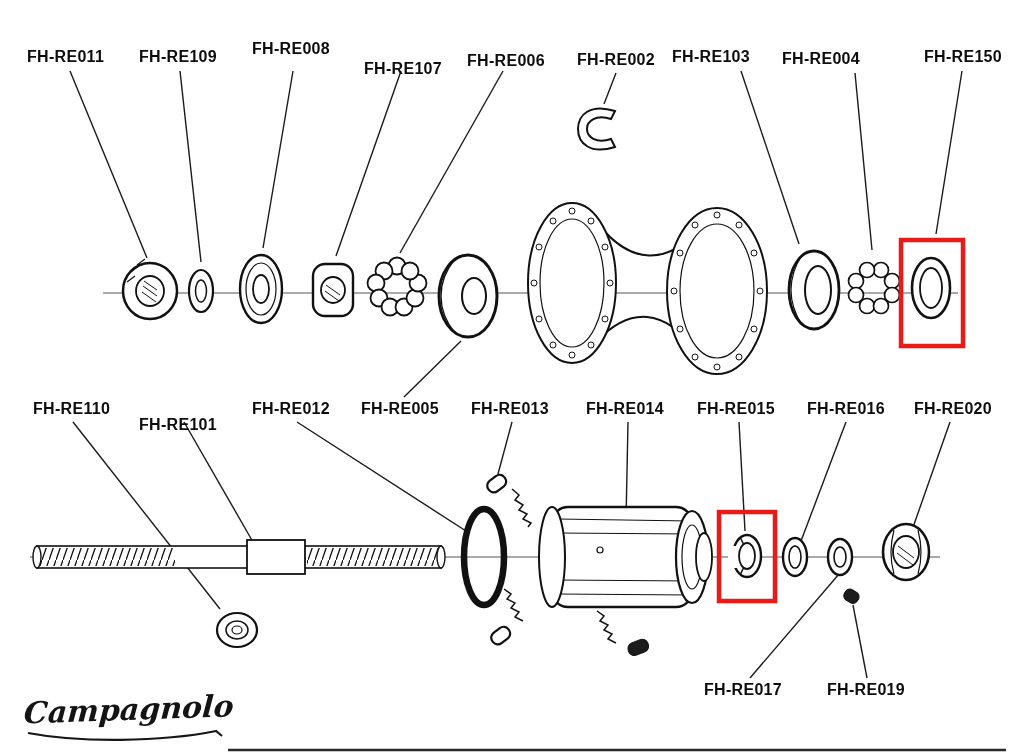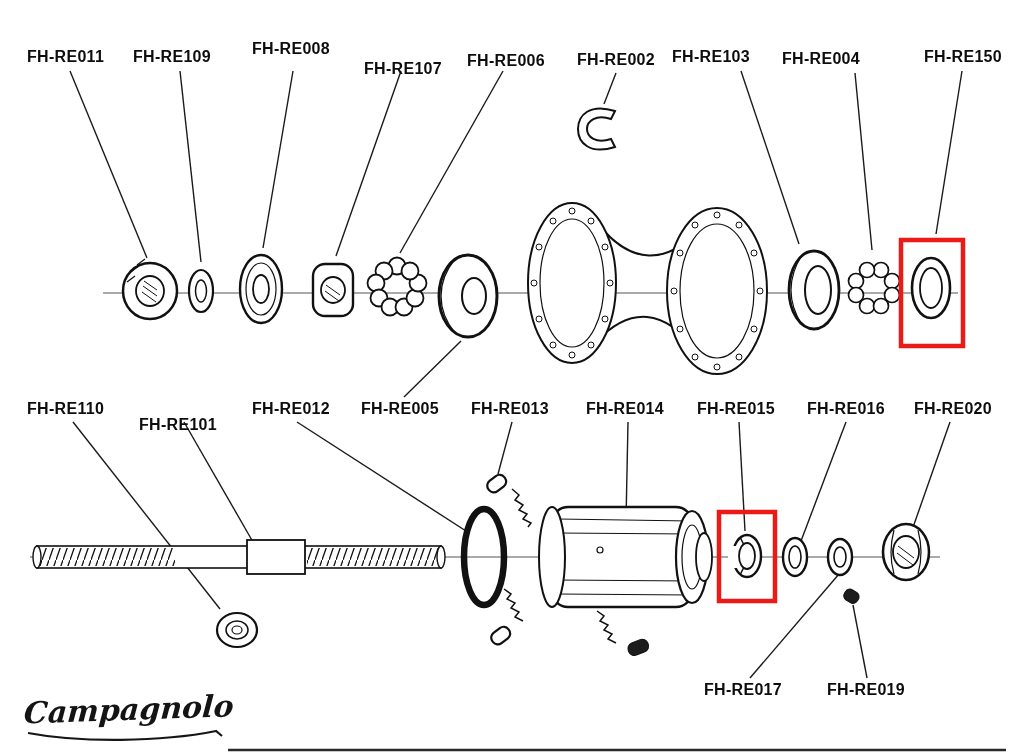--- a/index.html
+++ b/index.html
@@ -249,30 +249,30 @@
     <g>
       <rect x="901" y="240" width="62" height="106" fill="none" stroke="#ea1b17" stroke-width="4.5"></rect>
       <rect x="719" y="512" width="56" height="89" fill="none" stroke="#ea1b17" stroke-width="4.5"></rect>
     </g>
 
     <line x1="228" y1="750" x2="1030" y2="750" stroke="#2a2a2a" stroke-width="2.5"></line>
   </svg>
 
   <div>
     <div class="lbl" style="left:27px;top:48px">FH-RE011</div>
-    <div class="lbl" style="left:133px;top:48px">FH-RE109</div>
+    <div class="lbl" style="left:139px;top:48px">FH-RE109</div>
     <div class="lbl" style="left:252px;top:40px">FH-RE008</div>
     <div class="lbl" style="left:364px;top:60px">FH-RE107</div>
     <div class="lbl" style="left:467px;top:52px">FH-RE006</div>
     <div class="lbl" style="left:577px;top:51px">FH-RE002</div>
     <div class="lbl" style="left:672px;top:48px">FH-RE103</div>
     <div class="lbl" style="left:782px;top:50px">FH-RE004</div>
     <div class="lbl" style="left:924px;top:48px">FH-RE150</div>
 
-    <div class="lbl" style="left:27px;top:400px">FH-RE110</div>
+    <div class="lbl" style="left:33px;top:400px">FH-RE110</div>
     <div class="lbl" style="left:139px;top:416px">FH-RE101</div>
     <div class="lbl" style="left:252px;top:400px">FH-RE012</div>
     <div class="lbl" style="left:361px;top:400px">FH-RE005</div>
     <div class="lbl" style="left:471px;top:400px">FH-RE013</div>
     <div class="lbl" style="left:586px;top:400px">FH-RE014</div>
     <div class="lbl" style="left:697px;top:400px">FH-RE015</div>
     <div class="lbl" style="left:807px;top:400px">FH-RE016</div>
     <div class="lbl" style="left:914px;top:400px">FH-RE020</div>
 
     <div class="lbl" style="left:704px;top:681px">FH-RE017</div>

